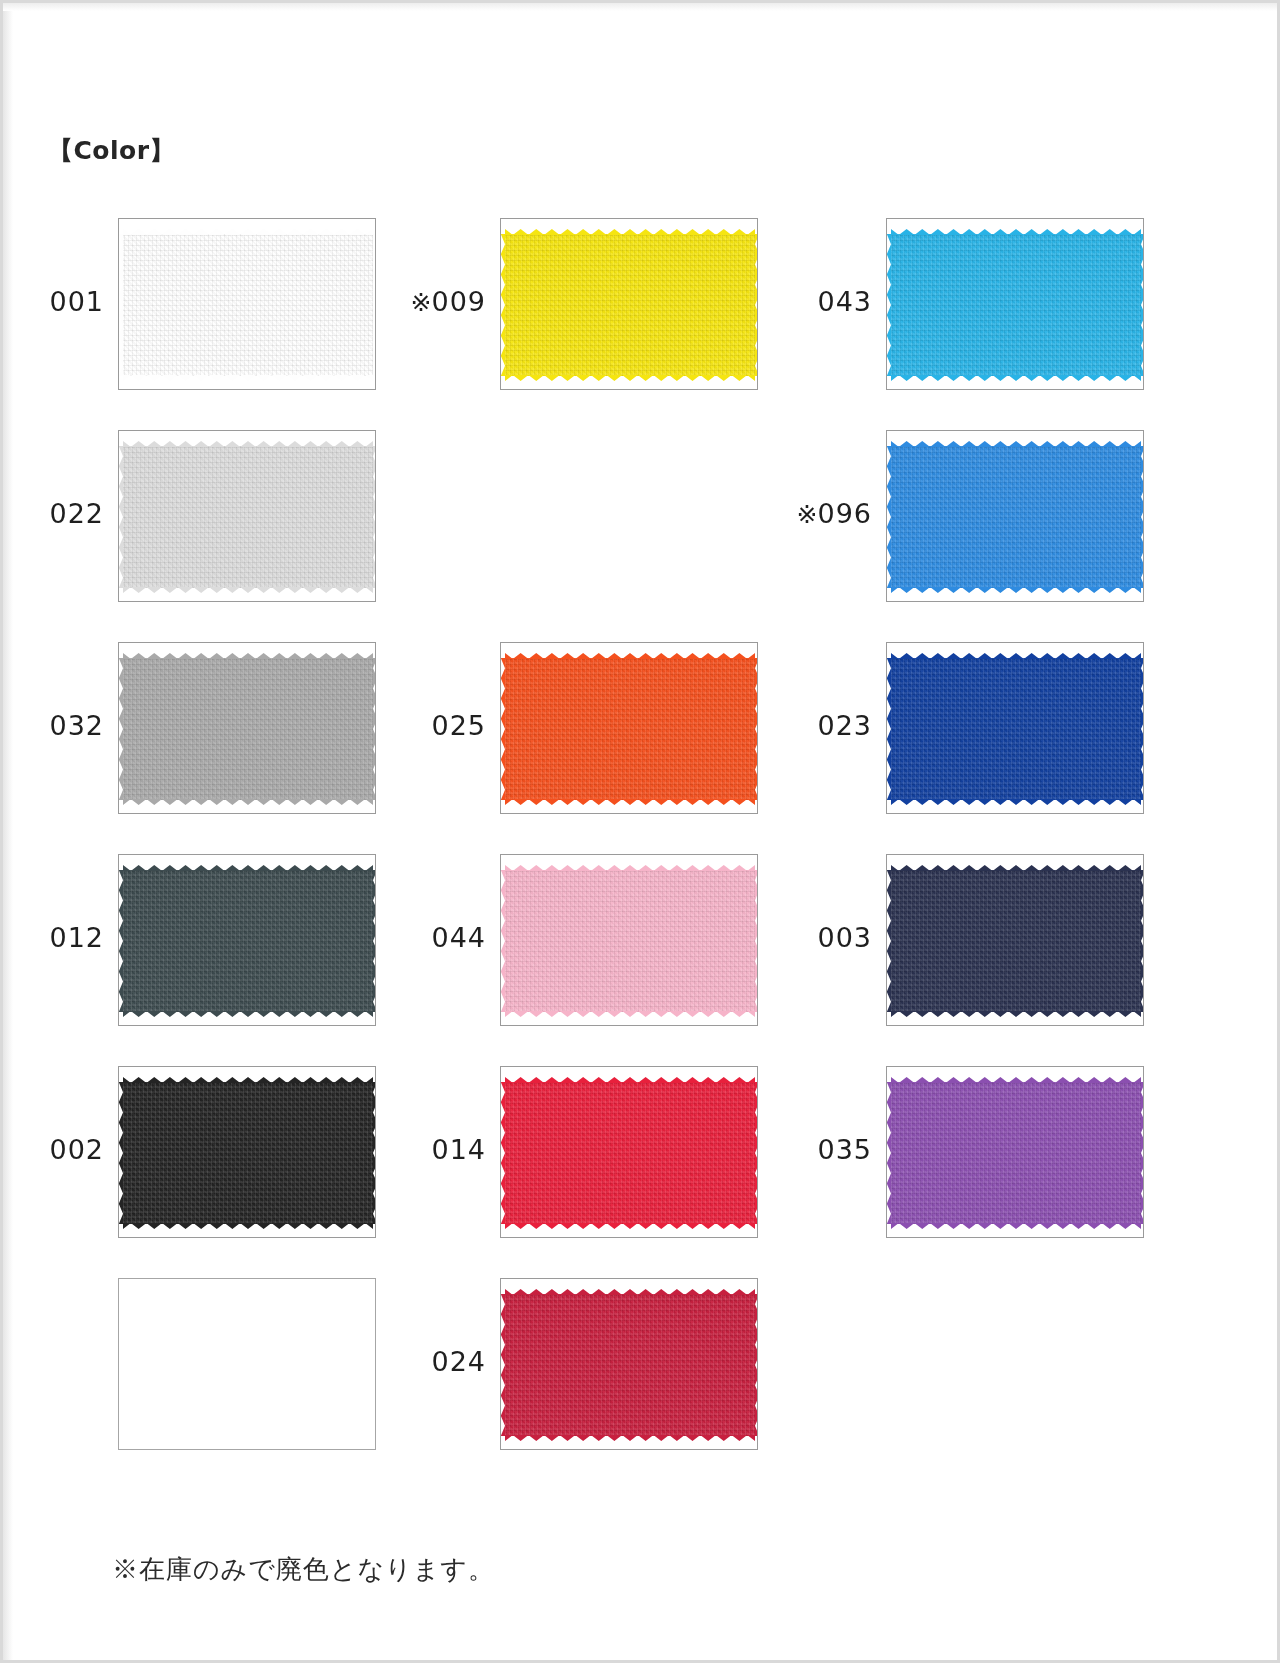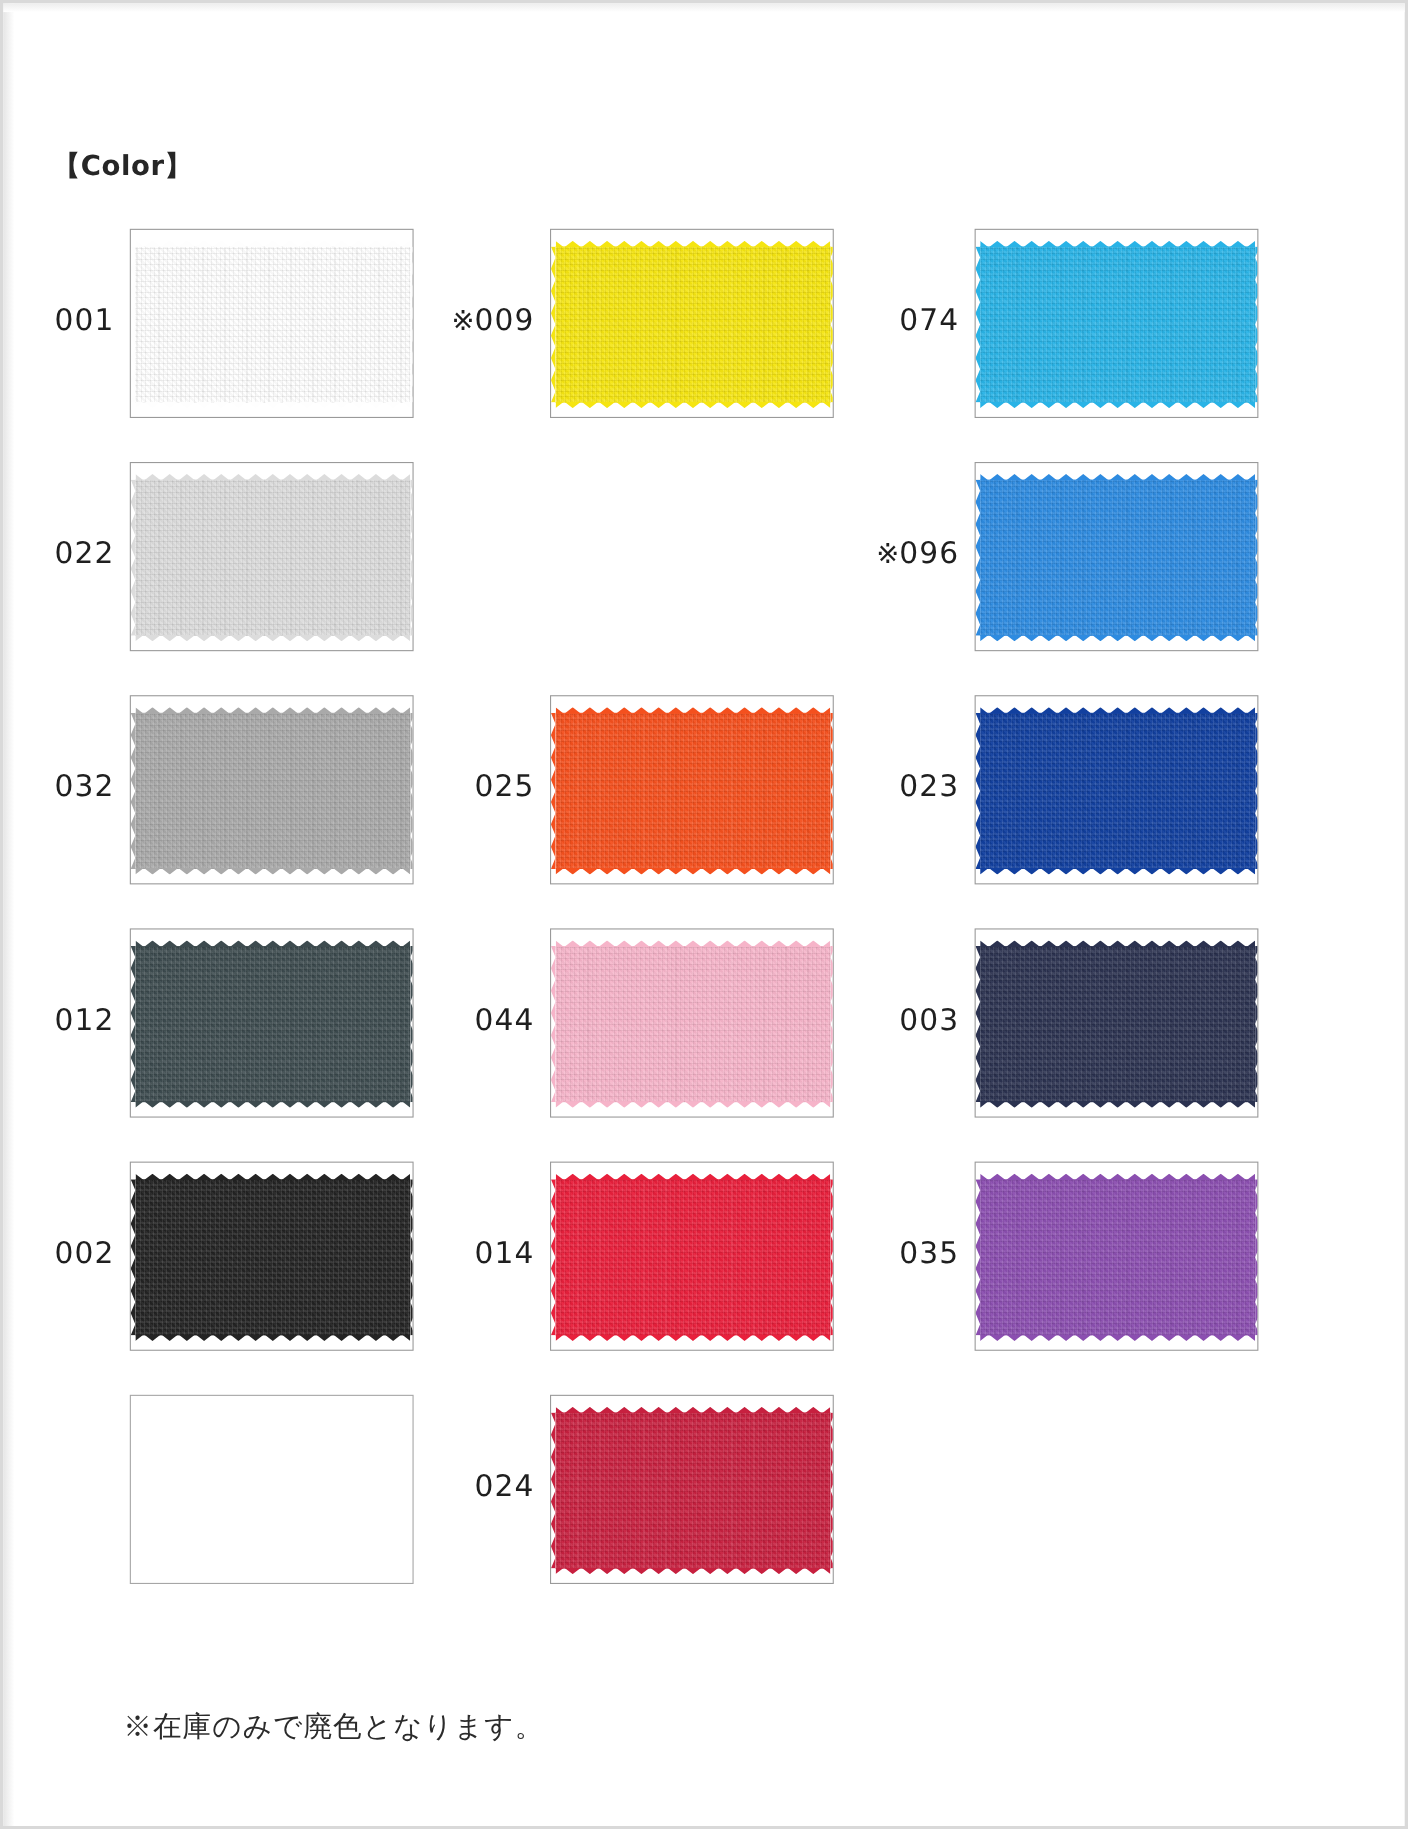--- a/index.html
+++ b/index.html
@@ -63,21 +63,21 @@
     width: 1280px;
   }
 
   .row {
     position: relative;
     height: 212px;
   }
 
   .cell {
     position: absolute;
-    top: 2px;
+    top: 12px;
     width: 390px;
     height: 212px;
   }
   .cell.col0 { left: 22px; }
   .cell.col1 { left: 404px; }
   .cell.col2 { left: 790px; }
 
   .cell-label {
     position: absolute;
     left: 0;
@@ -243,21 +243,21 @@
             <div class="fabric" style="--c: #F5E511;">
               <div class="zig-side left" style="--c: #F5E511;"></div>
               <div class="zig-side right" style="--c: #F5E511;"></div>
               <div class="fabric-body" style="--c: #F5E511;"></div>
               <div class="zig top" style="--c: #F5E511;"></div>
               <div class="zig bottom" style="--c: #F5E511;"></div>
             </div>
           </div>
         </div>
         <div class="cell col2">
-          <div class="cell-label"><span>074</span></div>
+          <div class="cell-label"><span>043</span></div>
           <div class="swatch-box">
             <div class="fabric" style="--c: #29B3E6;">
               <div class="zig-side left" style="--c: #29B3E6;"></div>
               <div class="zig-side right" style="--c: #29B3E6;"></div>
               <div class="fabric-body" style="--c: #29B3E6;"></div>
               <div class="zig top" style="--c: #29B3E6;"></div>
               <div class="zig bottom" style="--c: #29B3E6;"></div>
             </div>
           </div>
         </div>

